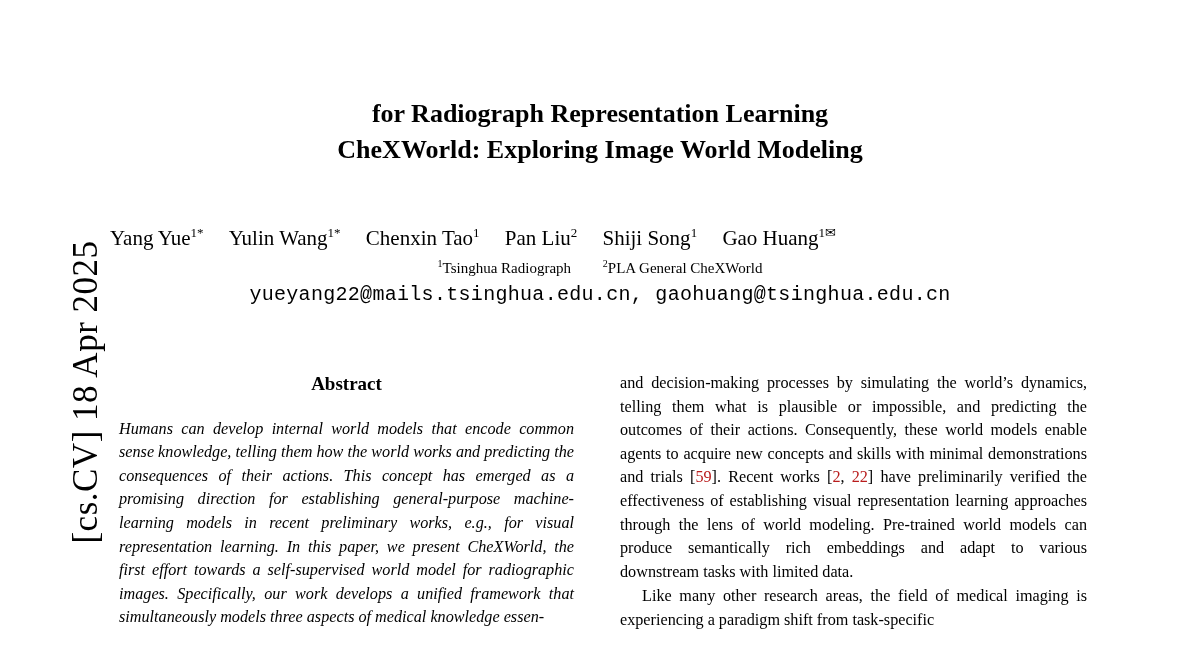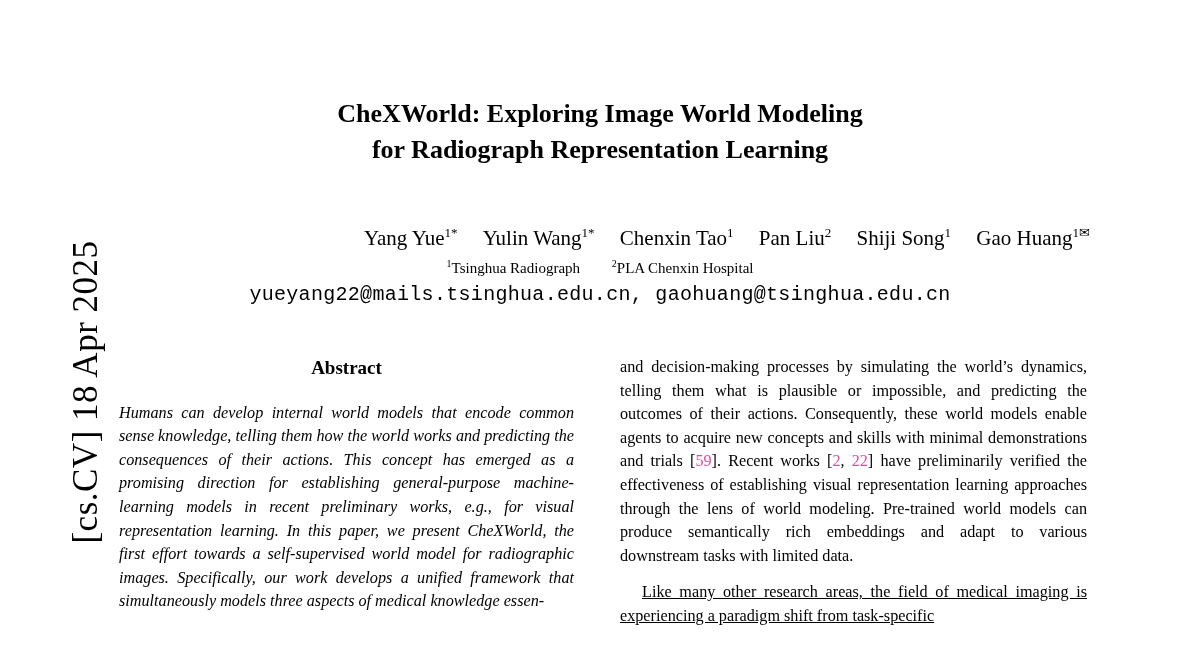--- a/index.html
+++ b/index.html
@@ -44,21 +44,21 @@
     font-size: 26px;
     line-height: 36px;
   }
 
   
   .authors {
     position: absolute;
     left: 100px;
     top: 225px;
     width: 1000px;
-    text-align: right;
+    text-align: left;
     font-size: 21px;
     white-space: nowrap;
   }
   .authors .author { margin: 0 10px; }
   .authors sup { font-size: 13px; }
 
   .affils {
     position: absolute;
     left: 100px;
     top: 258px;
@@ -76,21 +76,21 @@
     width: 1000px;
     text-align: center;
     font-family: "Liberation Mono", monospace;
     font-size: 20px;
     letter-spacing: 0.3px;
   }
 
   
   .col {
     position: absolute;
-    top: 356px;
+    top: 372px;
     width: 467px;
     font-size: 16.2px;
     line-height: 23.6px;
     text-align: justify;
   }
   .col-left { left: 113px; }
   .col-right { left: 620px; }
 
   .abstract-head {
     text-align: center;
@@ -101,48 +101,48 @@
   .abstract-body {
     font-style: italic;
     text-align: justify;
     margin: 6px;
     hyphens: manual;
   }
   .body-par {
     margin: 0;
     text-align: justify;
   }
-  .body-par + .body-par { text-indent: 22px; margin-top: 13px; text-decoration: underline; }
+  .body-par + .body-par { text-indent: 22px; margin-top: 1px; }
 
-  .ref-link { color: #ec4899; }
+  .ref-link { color: #b91c1c; }
 </style>
 </head>
 <body>
 
 <div id="page">
 
   <div class="arxiv-stamp">[cs.CV]  18 Apr 2025</div>
 
   <div class="title">
+    <div>for Radiograph Representation Learning</div>
     <div>CheXWorld: Exploring Image World Modeling</div>
-    <div>for Radiograph Representation Learning</div>
   </div>
 
   <div class="authors">
     <span class="author"><span>Yang Yue</span><sup>1*</sup></span>
     <span class="author"><span>Yulin Wang</span><sup>1*</sup></span>
     <span class="author"><span>Chenxin Tao</span><sup>1</sup></span>
     <span class="author"><span>Pan Liu</span><sup>2</sup></span>
     <span class="author"><span>Shiji Song</span><sup>1</sup></span>
     <span class="author"><span>Gao Huang</span><sup>1✉</sup></span>
   </div>
 
   <div class="affils">
     <span class="affil"><sup>1</sup><span>Tsinghua Radiograph</span></span>
-    <span class="affil"><sup>2</sup><span>PLA Chenxin Hospital</span></span>
+    <span class="affil"><sup>2</sup><span>PLA General CheXWorld</span></span>
   </div>
 
   <div class="emails">yueyang22@mails.tsinghua.edu.cn, gaohuang@tsinghua.edu.cn</div>
 
   <div class="col col-left">
     <div class="abstract-head">Abstract</div>
     <p class="abstract-body">Humans can develop internal world models that encode common sense knowledge, telling them how the world works and predicting the consequences of their actions. This concept has emerged as a promising direction for establishing general-purpose machine-learning models in recent preliminary works, e.g., for visual representation learning. In this paper, we present CheXWorld, the first effort towards a self-supervised world model for radiographic images. Specifically, our work develops a unified framework that simultaneously models three aspects of medical knowledge essen-</p>
   </div>
 
   <div class="col col-right">

